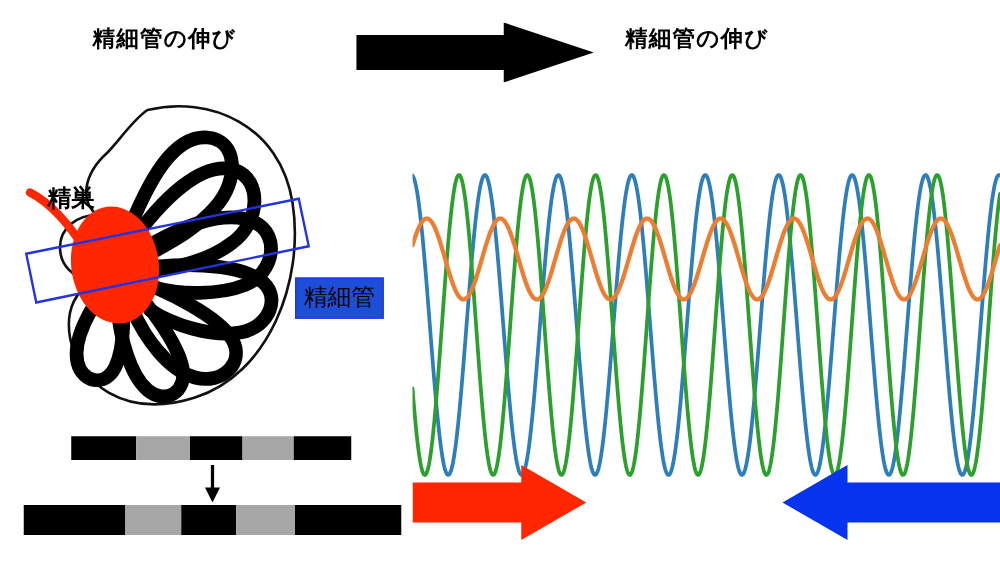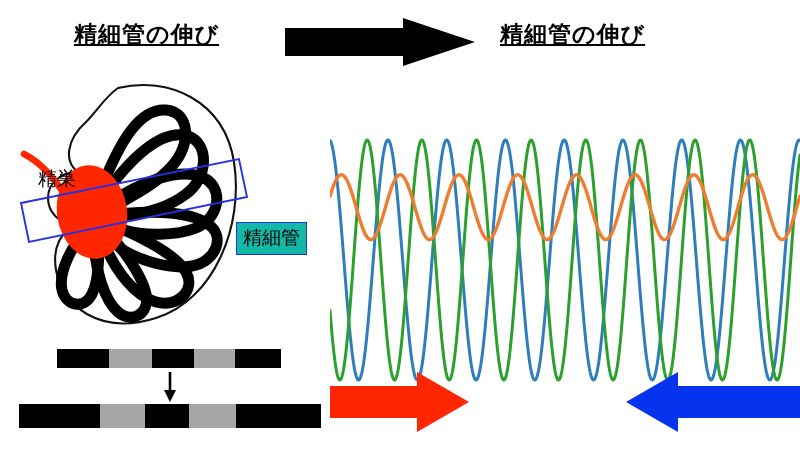--- a/index.html
+++ b/index.html
@@ -6,36 +6,36 @@
   body{
     width:800px;height:450px;background:#ffffff;overflow:hidden;
     font-family:"Liberation Sans","DejaVu Sans",sans-serif;
     position:relative;
   }
   #stage{position:absolute;left:0;top:0;width:800px;height:450px;}
 
   
   .title{
     position:absolute;font-weight:bold;color:#000000;
-    font-size:23px;letter-spacing:1px;white-space:nowrap;text-decoration:underline;
+    font-size:18px;letter-spacing:1px;white-space:nowrap;
   }
   #title-left{left:74px;top:19px;}
   #title-right{left:500px;top:19px;}
 
   
   #big-arrow{position:absolute;left:285px;top:18px;width:190px;height:48px;}
 
   
   #testis-panel{position:absolute;left:0px;top:70px;width:340px;height:270px;}
   .lbl{
     position:absolute;color:#000;font-size:19px;white-space:nowrap;
   }
-  #label-testis{left:38px;top:96px;}
+  #label-testis{left:38px;top:76px;font-weight:bold;}
   #label-tubule{
-    left:236px;top:222px;border:1.6px solid #2433E0;background:#14b8a6;
+    left:236px;top:222px;border:1.6px solid #2433E0;background:#1d4ed8;
     padding:2px 6px 3px 6px;font-size:19px;
   }
 
   
   #bars{position:absolute;left:0;top:340px;width:340px;height:110px;}
   .bar{position:absolute;display:flex;}
   .seg{height:100%;}
   .seg.black{background:#000000;}
   .seg.gray{background:#A6A6A6;}
   #bar-top{left:57px;top:9px;height:19px;width:224px;}

